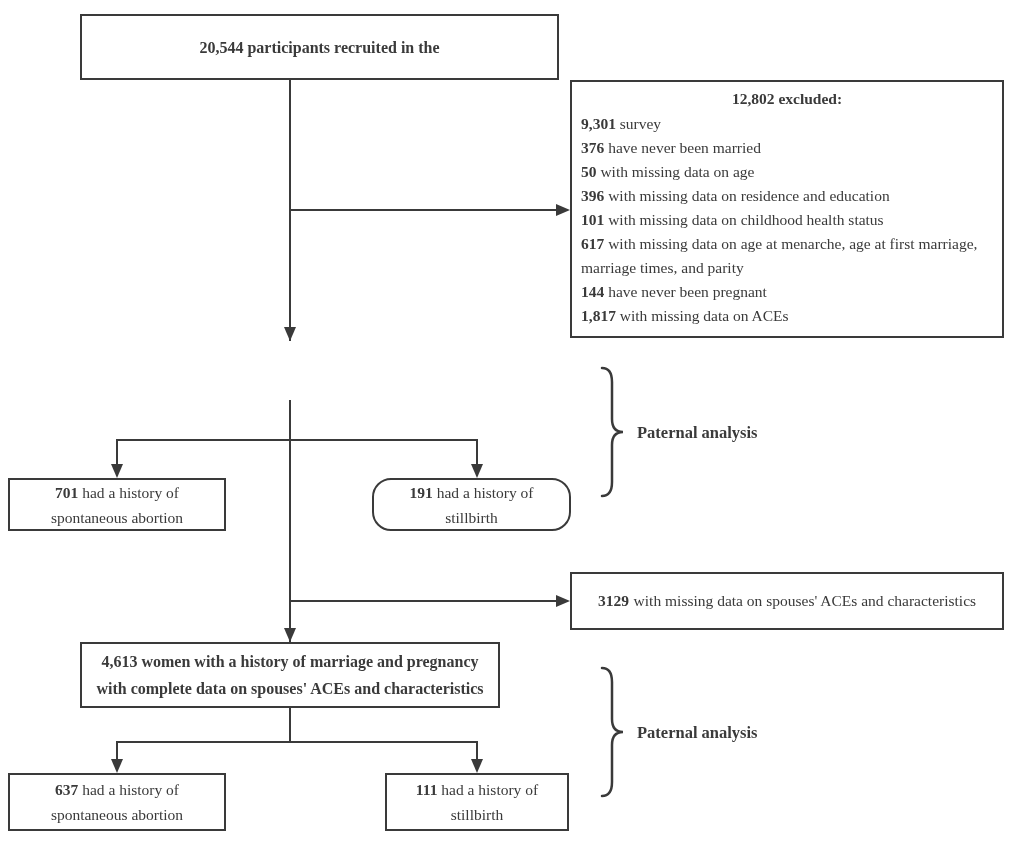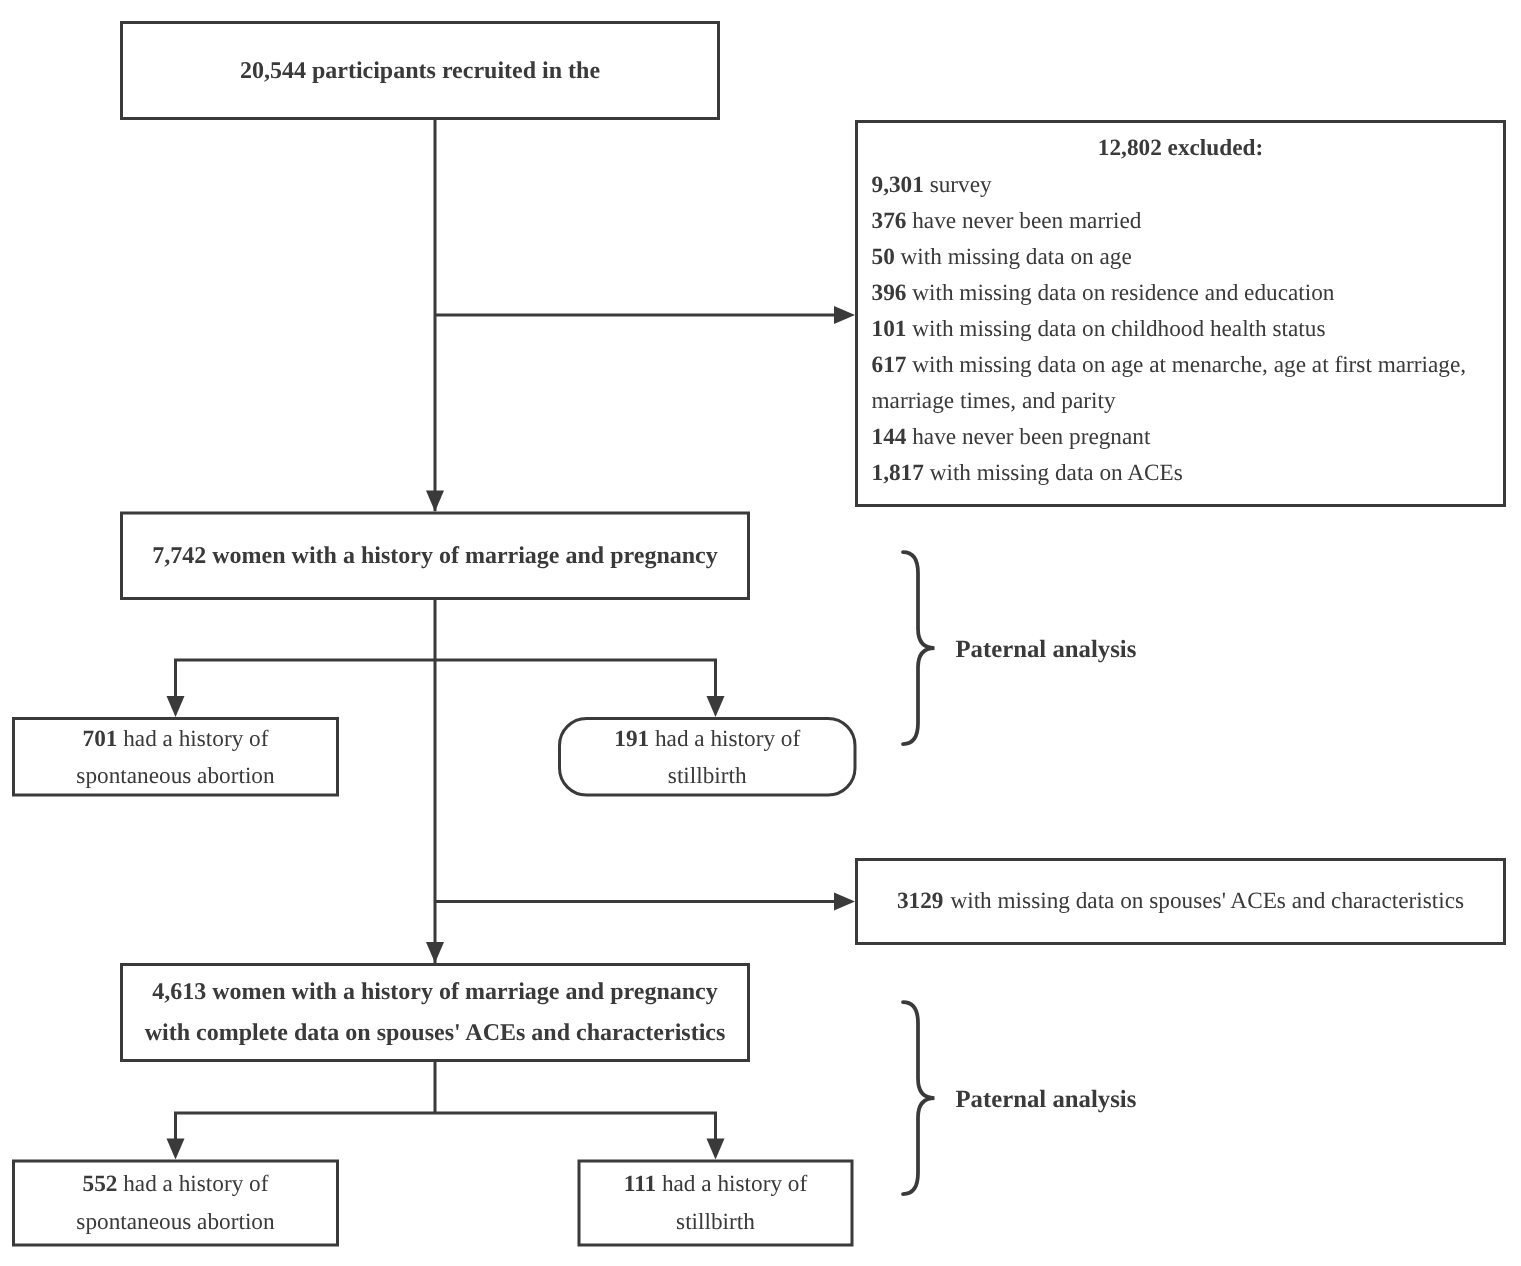--- a/index.html
+++ b/index.html
@@ -63,39 +63,36 @@
   <div class="arrow-right" style="left:556px;top:595px;"></div>
   <div class="arrow-down" style="left:284px;top:628px;"></div>
 
   <div class="line" style="left:289px;top:708px;width:2px;height:34px;"></div>
   <div class="line" style="left:116px;top:741px;width:362px;height:2px;"></div>
   <div class="line" style="left:116px;top:742px;width:2px;height:19px;"></div>
   <div class="arrow-down" style="left:111px;top:759px;"></div>
   <div class="line" style="left:476px;top:742px;width:2px;height:19px;"></div>
   <div class="arrow-down" style="left:471px;top:759px;"></div>
 
-  <div class="box bold-box" style="left:80px;top:14px;width:400px;height:66px;">
+  <div class="box bold-box" style="left:80px;top:14px;width:479px;height:66px;">
     <div>20,544 participants recruited in the</div>
   </div>
 
   <div class="box excluded" style="left:570px;top:80px;width:434px;height:258px;justify-content:flex-end;">
     <div class="ex-header">12,802 excluded:</div>
     <div class="ex-item"><b>9,301</b><span>survey</span></div>
     <div class="ex-item"><b>376</b><span>have never been married</span></div>
     <div class="ex-item"><b>50</b><span>with missing data on age</span></div>
     <div class="ex-item"><b>396</b><span>with missing data on residence and education</span></div>
     <div class="ex-item"><b>101</b><span>with missing data on childhood health status</span></div>
     <div class="ex-item"><b>617</b><span>with missing data on age at menarche, age at first marriage, marriage times, and parity</span></div>
     <div class="ex-item"><b>144</b><span>have never been pregnant</span></div>
     <div class="ex-item"><b>1,817</b><span>with missing data on ACEs</span></div>
   </div>
 
-  <div class="box bold-box" style="left:80px;top:341px;width:420px;height:59px;">
-    <div>7,742 women with a history of marriage and pregnancy</div>
-  </div>
 
   <div class="box sub-box" style="left:8px;top:478px;width:218px;height:53px;">
     <div><b>701</b><span>had a history of</span></div>
     <div>spontaneous abortion</div>
   </div>
 
   <div class="box sub-box" style="left:372px;top:478px;width:199px;height:53px;border-radius:19px;">
     <div><b>191</b><span>had a history of</span></div>
     <div>stillbirth</div>
   </div>
@@ -103,21 +100,21 @@
   <div class="box wide-note" style="left:570px;top:572px;width:434px;height:58px;">
     <div><b>3129</b><span>with missing data on spouses' ACEs and characteristics</span></div>
   </div>
 
   <div class="box bold-box" style="left:80px;top:642px;width:420px;height:66px;">
     <div>4,613 women with a history of marriage and pregnancy</div>
     <div>with complete data on spouses' ACEs and characteristics</div>
   </div>
 
   <div class="box sub-box" style="left:8px;top:773px;width:218px;height:58px;">
-    <div><b>552</b><span>had a history of</span></div>
+    <div><b>637</b><span>had a history of</span></div>
     <div>spontaneous abortion</div>
   </div>
 
   <div class="box sub-box" style="left:385px;top:773px;width:184px;height:58px;">
     <div><b>111</b><span>had a history of</span></div>
     <div>stillbirth</div>
   </div>
 
   <svg class="brace" style="left:599px;top:366px;" width="26" height="132" viewBox="0 0 26 132">
     <path d="M3,2 Q13,2 13,16 L13,53 Q13,66 24,66 Q13,66 13,79 L13,116 Q13,130 3,130" fill="none" stroke="currentColor" stroke-width="2.5" stroke-linecap="round"></path>

